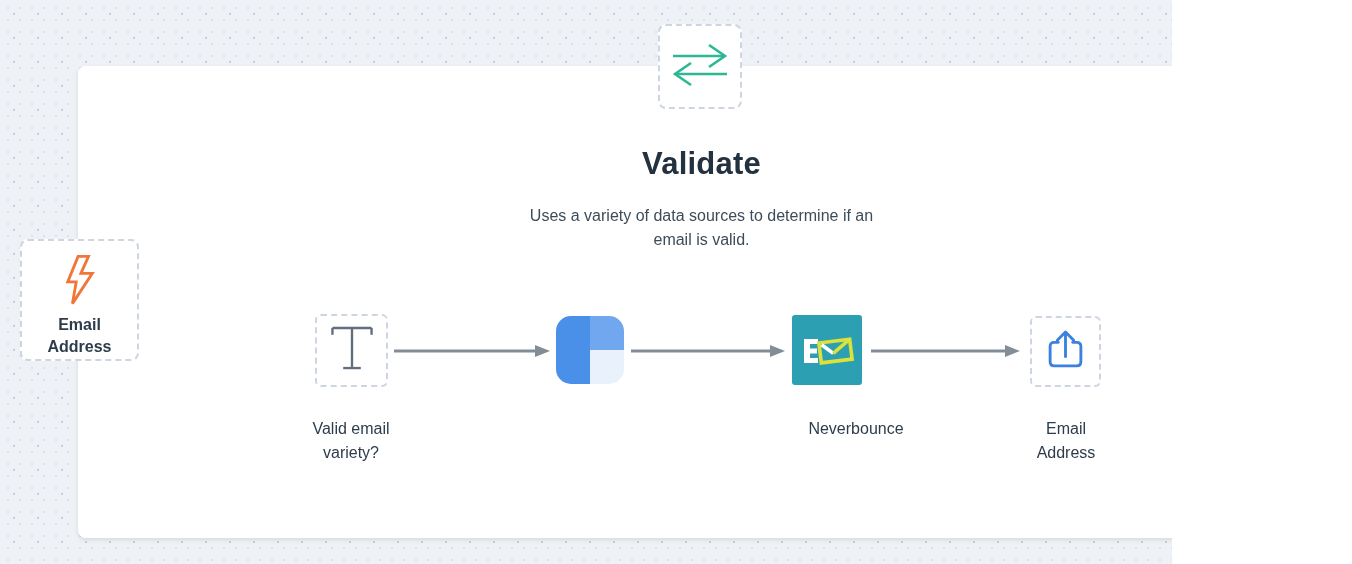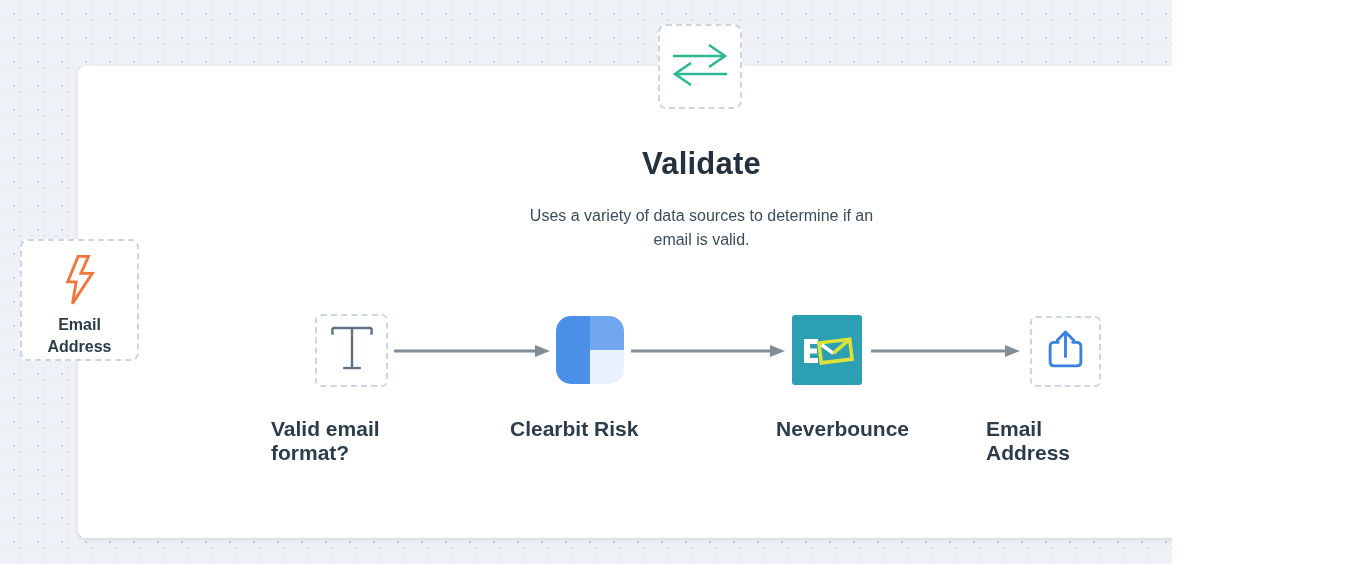--- a/index.html
+++ b/index.html
@@ -63,22 +63,22 @@
     left:556px; top:316px; width:68px; height:68px;
     border-radius:15px; overflow:hidden;
   }
   .clearbit .half-left  { position:absolute; left:0; top:0; width:34px; height:68px; background:#4a90e8; }
   .clearbit .quad-tr    { position:absolute; left:34px; top:0; width:34px; height:34px; background:#71a7ef; }
   .clearbit .quad-br    { position:absolute; left:34px; top:34px; width:34px; height:34px; background:#e9f1fc; }
   .neverbounce { left:792px; top:315px; width:70px; height:70px; }
   .flow-arrow { position:absolute; top:344px; height:14px; z-index:1; }
   .node-label {
     position:absolute; top:417px; width:160px; z-index:2;
-    text-align:left;
-    font-size:21px; line-height:24px; font-weight:700; color:#2d3c4b;
+    text-align:center;
+    font-size:16px; line-height:24px; font-weight:400; color:#2d3c4b;
   }
   .node-label span { display:block; }
 </style>
 </head>
 <body>
 
 <div class="stage">
 
   <div class="card"></div>
 
@@ -171,25 +171,21 @@
           <path d="M13 13 H9 Q5 13 5 17 V32 Q5 36 9 36 H31 Q35 36 35 32 V17 Q35 13 31 13 H27"></path>
           <path d="M20 27 V4"></path>
           <path d="M12 11 L20 3 L28 11"></path>
         </g>
       </svg>
     </span>
   </div>
 
   <div class="node-label" style="left:271px;">
     <span>Valid email</span>
-    <span>format?</span>
-  </div>
-  <div class="node-label" style="left:510px;">
-    <span>Clearbit Risk</span>
-    <span></span>
+    <span>variety?</span>
   </div>
   <div class="node-label" style="left:776px;">
     <span>Neverbounce</span>
     <span></span>
   </div>
   <div class="node-label" style="left:986px;">
     <span>Email</span>
     <span>Address</span>
   </div>
 

